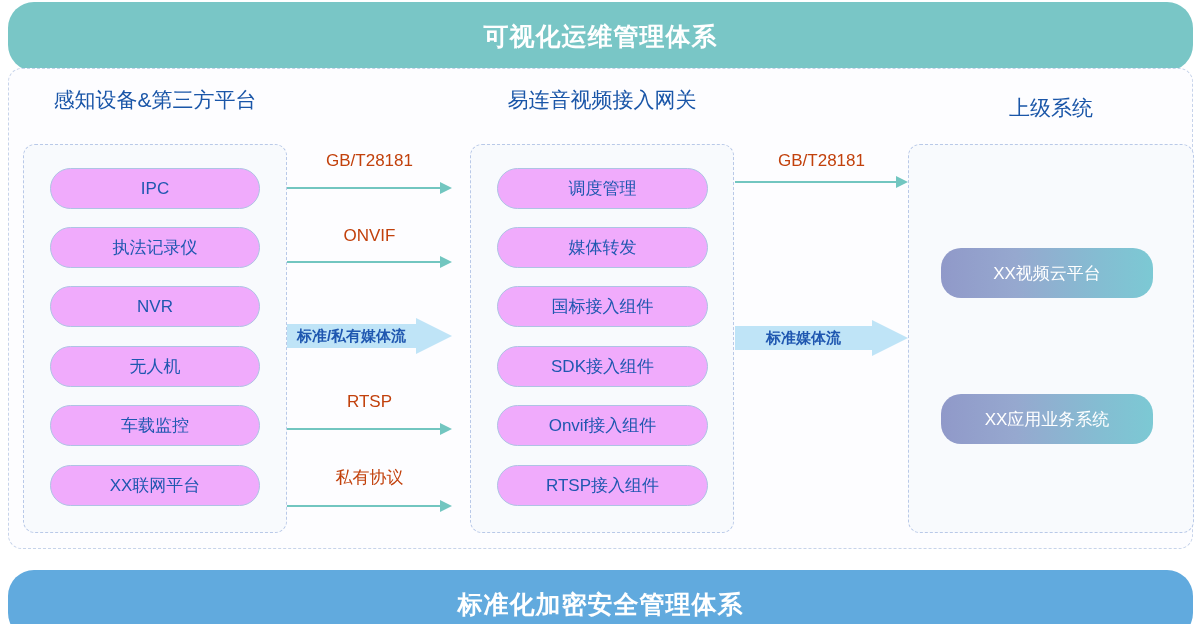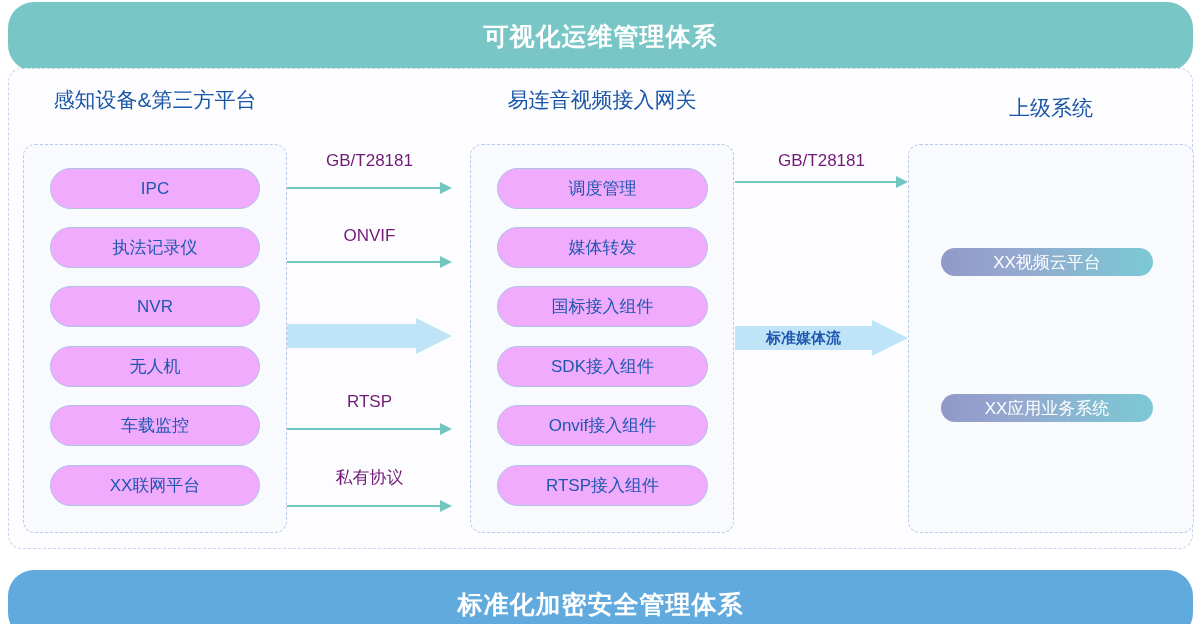--- a/index.html
+++ b/index.html
@@ -58,42 +58,42 @@
     position: absolute; height: 41px;
     border: 1.4px solid #aec3e4; border-radius: 21px;
     background: #f0abfc;
     display: flex; align-items: center; justify-content: center;
     color: #1f57b0; font-size: 17px; white-space: nowrap;
   }
   .pill.left-col { left: 50px; width: 210px; }
   .pill.mid-col  { left: 497px; width: 211px; }
 
   .gpill {
-    position: absolute; left: 941px; width: 212px; height: 28px;
+    position: absolute; left: 941px; width: 212px; height: 50px;
     border-radius: 20px;
     background: linear-gradient(90deg, #9099c9 0%, #96a8cf 35%, #84bdd2 75%, #7cc9d4 100%);
     display: flex; align-items: center; justify-content: center;
     color: #ffffff; font-size: 17px; white-space: nowrap;
   }
 
   
   .thin-arrow { position: absolute; height: 12px; }
   .thin-arrow .shaft {
     position: absolute; left: 0; top: 5px; height: 2.4px;
     background: #72c6c0; width: calc(100% - 11px);
   }
   .thin-arrow .head {
     position: absolute; right: 0; top: 0;
     width: 0; height: 0;
     border-top: 6px solid transparent;
     border-bottom: 6px solid transparent;
     border-left: 12px solid #72c6c0;
   }
   .arrow-label {
-    position: absolute; font-size: 17px; color: #701a75;
+    position: absolute; font-size: 17px; color: #c2410c;
     text-align: center; white-space: nowrap;
   }
 
   
   .block-arrow { position: absolute; height: 36px; }
   .block-arrow .body {
     position: absolute; left: 0; top: 6px; height: 24px;
     background: #bfe4f7;
     width: calc(100% - 36px);
   }
@@ -155,20 +155,21 @@
 
   <div class="arrow-label" style="left:287px; top:226px; width:165px;">ONVIF</div>
   <div class="thin-arrow" style="left:287px; top:256px; width:165px;">
     <div class="shaft"></div>
     <div class="head"></div>
   </div>
 
   <div class="block-arrow" style="left:287px; top:318px; width:165px;">
     <div class="body"></div>
     <div class="tip"></div>
+    <div class="blabel">标准/私有媒体流</div>
   </div>
 
   <div class="arrow-label" style="left:287px; top:392px; width:165px;">RTSP</div>
   <div class="thin-arrow" style="left:287px; top:423px; width:165px;">
     <div class="shaft"></div>
     <div class="head"></div>
   </div>
 
   <div class="arrow-label" style="left:287px; top:466px; width:165px;">私有协议</div>
   <div class="thin-arrow" style="left:287px; top:500px; width:165px;">

